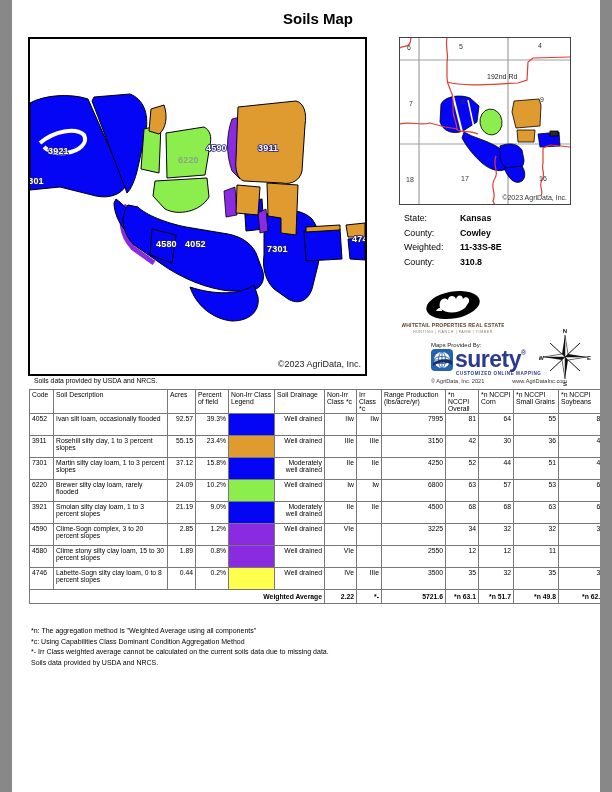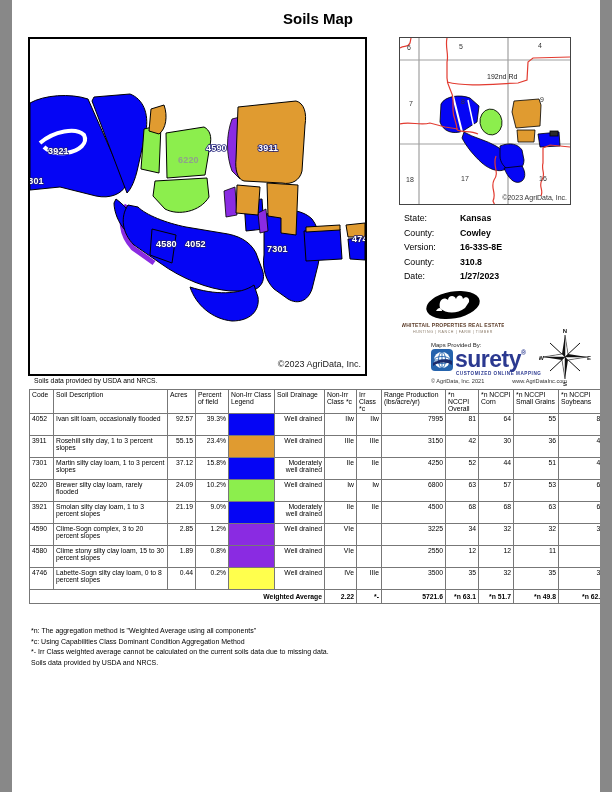--- a/index.html
+++ b/index.html
@@ -165,30 +165,26 @@
   <div class="info-panel">
     <div class="info-row">
       <span class="lbl">State:</span>
       <span class="val">Kansas</span>
     </div>
     <div class="info-row">
       <span class="lbl">County:</span>
       <span class="val">Cowley</span>
     </div>
     <div class="info-row">
-      <span class="lbl">Version:</span>
-      <span class="val">16-33S-8E</span>
+      <span class="lbl">Weighted:</span>
+      <span class="val">11-33S-8E</span>
     </div>
     <div class="info-row">
       <span class="lbl">County:</span>
       <span class="val">310.8</span>
-    </div>
-    <div class="info-row">
-      <span class="lbl">Date:</span>
-      <span class="val">1/27/2023</span>
     </div>
   </div>
 
   <div class="wt-logo">
     <svg width="102" height="48" viewBox="0 0 102 48">
       <g>
         <ellipse cx="51" cy="15" rx="27" ry="13.5" fill="#000" transform="rotate(-10 51 15)"></ellipse>
         <path d="M38,18 C36,10 42,6 46,10 C46,6 52,4 54,9 C55,5 60,4 61,9 C63,6 68,7 67,12 L63,18 C55,24 44,24 38,18 Z" fill="#fff"></path>
         <path d="M34,21 C36,17 40,17 40,21 Z" fill="#fff"></path>
       </g>

